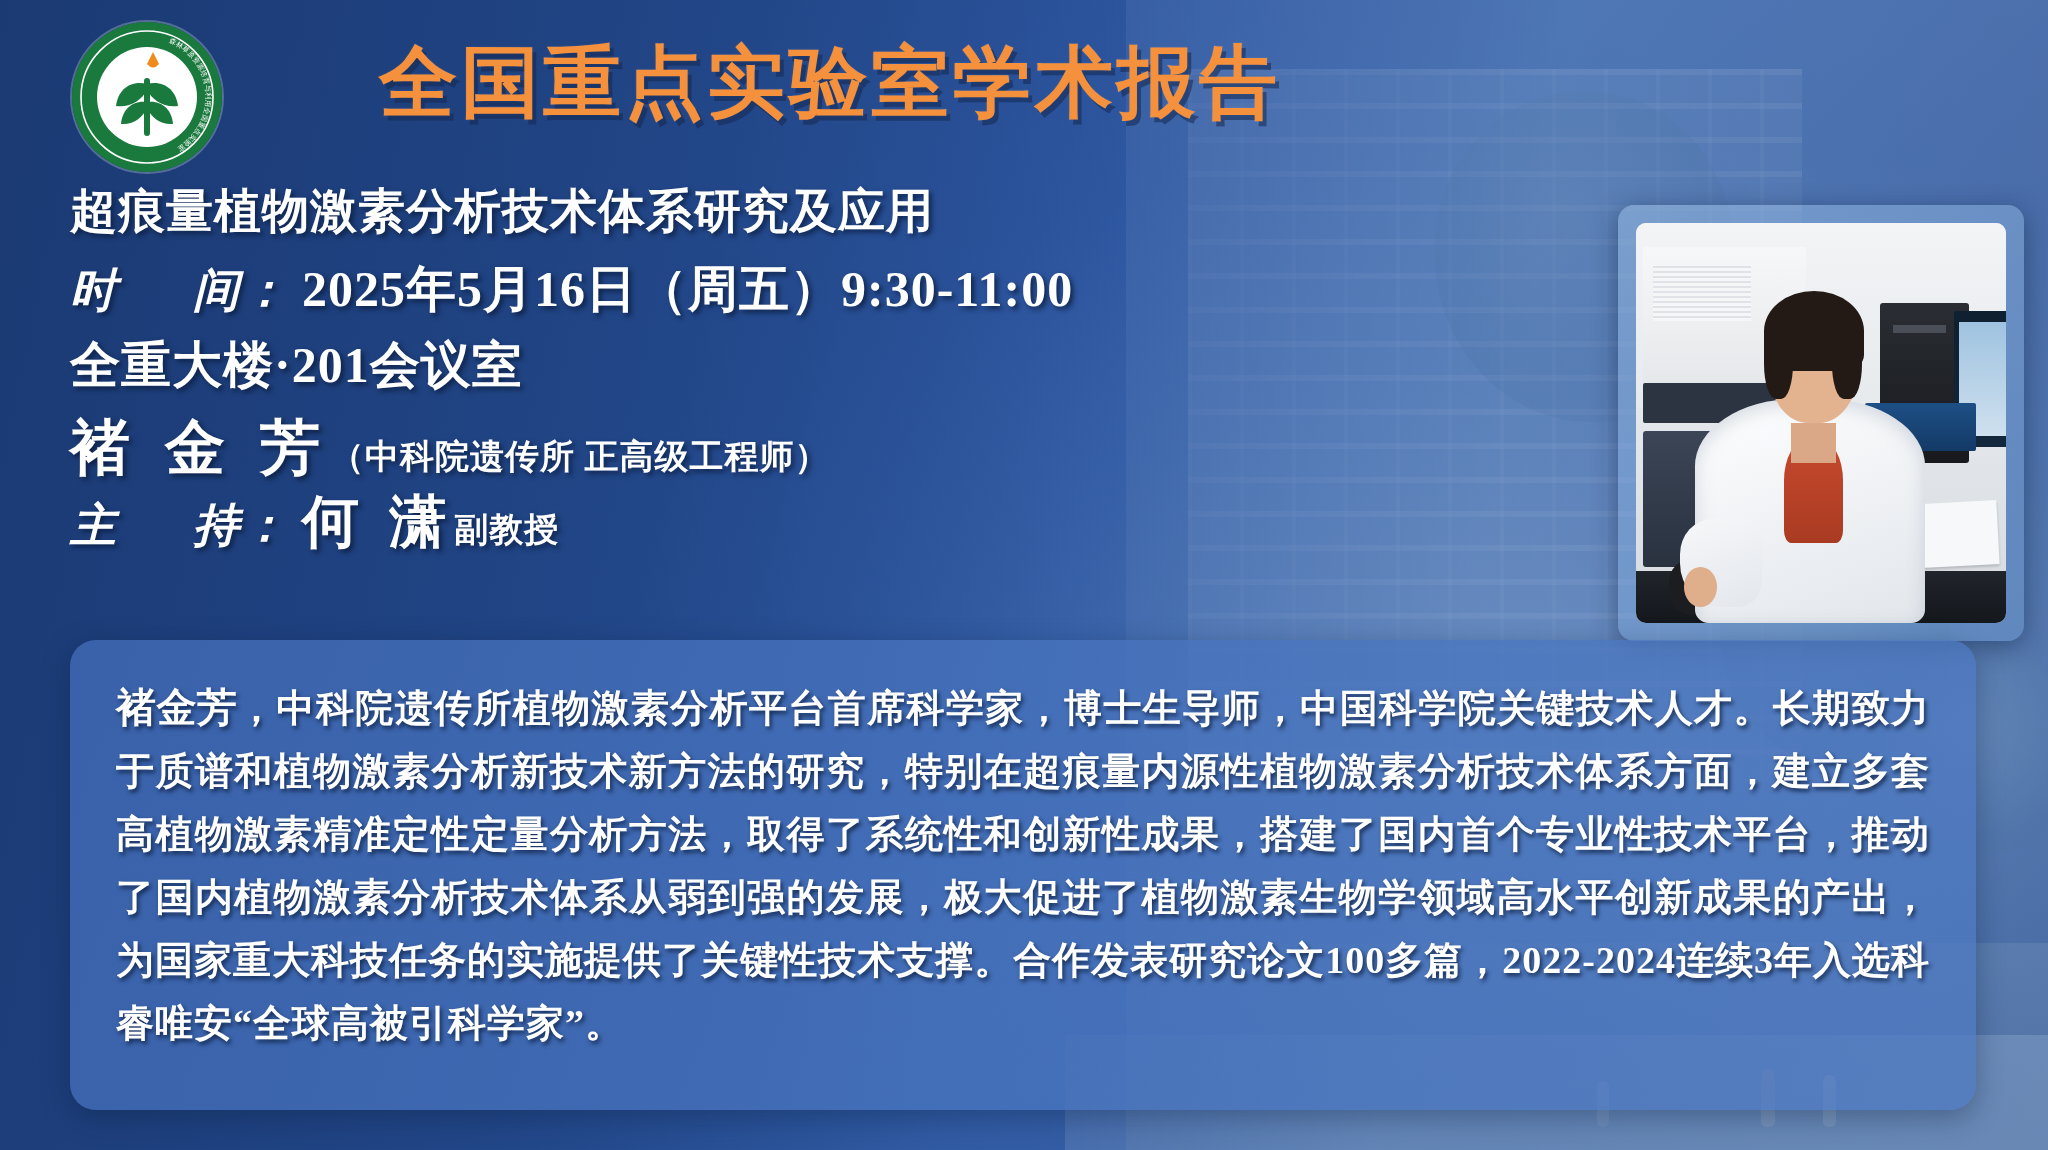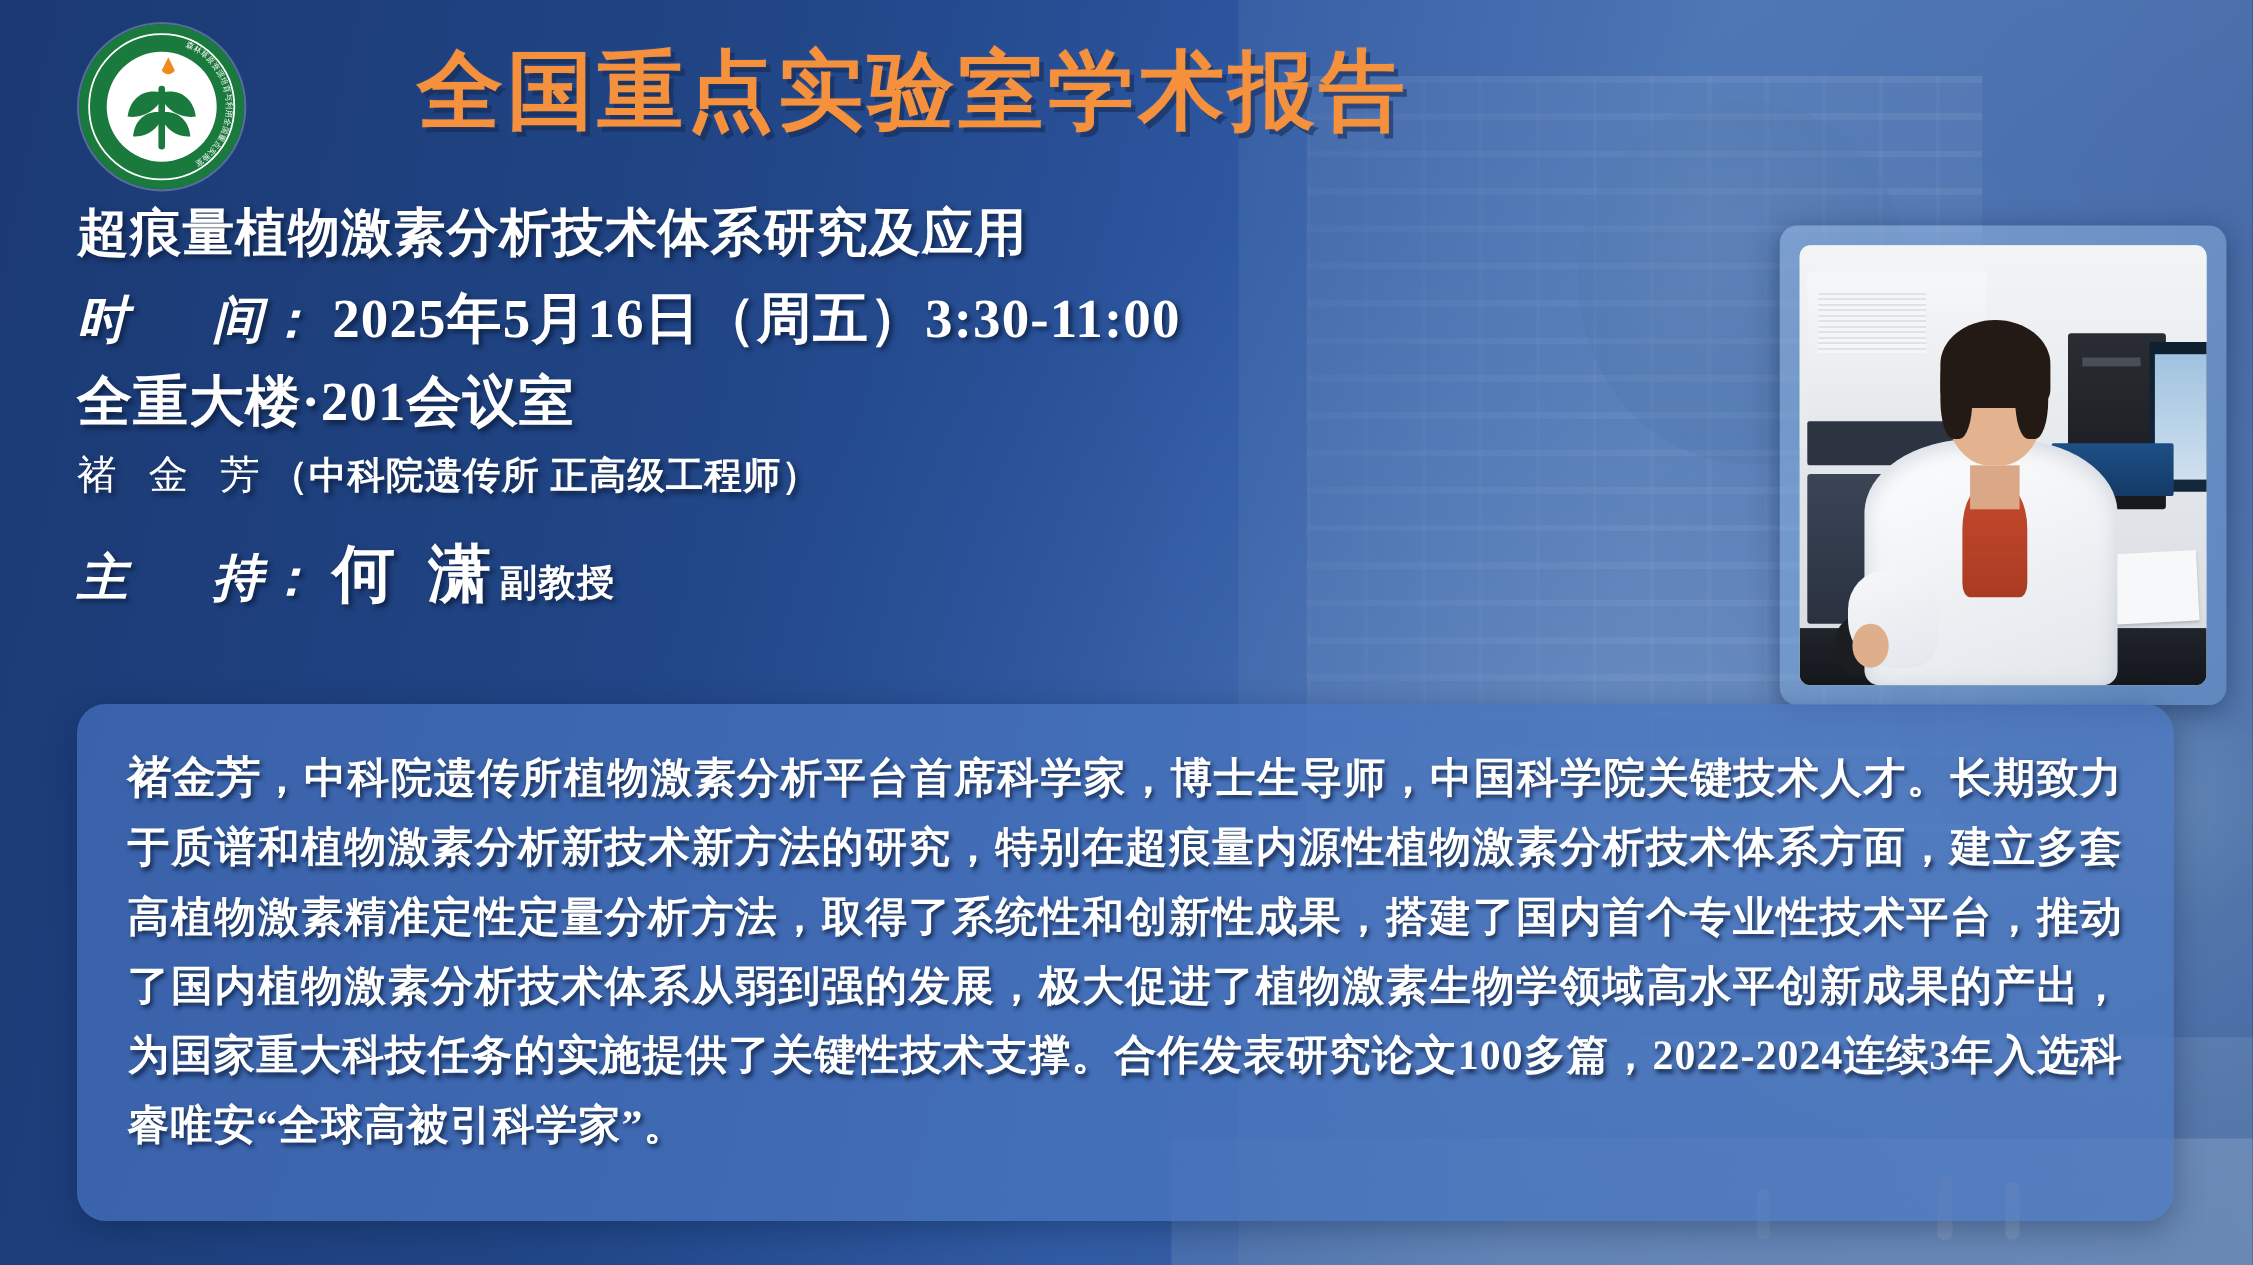--- a/index.html
+++ b/index.html
@@ -95,21 +95,21 @@
     white-space:nowrap;
   }
   .val-serif{
     font-family:"Liberation Serif","DejaVu Serif",serif;
     font-weight:bold;font-size:50px;color:#ffffff;letter-spacing:1px;
     text-shadow:3px 3px 5px rgba(10,28,60,.8);
     white-space:nowrap;
   }
   .name-big{
     font-family:"Liberation Serif","DejaVu Serif",serif;
-    font-weight:normal;font-size:36px;letter-spacing:10px;color:#fff;
+    font-weight:bold;font-size:60px;letter-spacing:10px;color:#fff;
     text-shadow:3px 3px 5px rgba(10,28,60,.85);
   }
   .affil{
     font-family:"Liberation Serif","DejaVu Serif",serif;
     font-weight:bold;font-size:34px;color:#fff;letter-spacing:1px;
     text-shadow:3px 3px 5px rgba(10,28,60,.8);
   }
   .host-name{
     font-family:"Liberation Serif","DejaVu Serif",serif;
     font-weight:bold;font-size:57px;letter-spacing:8px;color:#fff;
@@ -218,21 +218,21 @@
     </div>
     <div class="main-title">全国重点实验室学术报告</div>
   </div>
 
   <div class="info">
     <div class="row">
       <span class="val">超痕量植物激素分析技术体系研究及应用</span>
     </div>
     <div class="row">
       <span class="lbl">时　  间：</span>
-      <span class="val-serif">2025年5月16日（周五）3:30-11:00</span>
+      <span class="val-serif">2025年5月16日（周五）9:30-11:00</span>
     </div>
     <div class="row">
       <span class="val-serif">全重大楼·201会议室</span>
     </div>
     <div class="row">
       <span class="name-big">褚 金 芳</span>
       <span class="affil">（中科院遗传所 正高级工程师）</span>
     </div>
     <div class="row">
       <span class="lbl">主　  持：</span>

